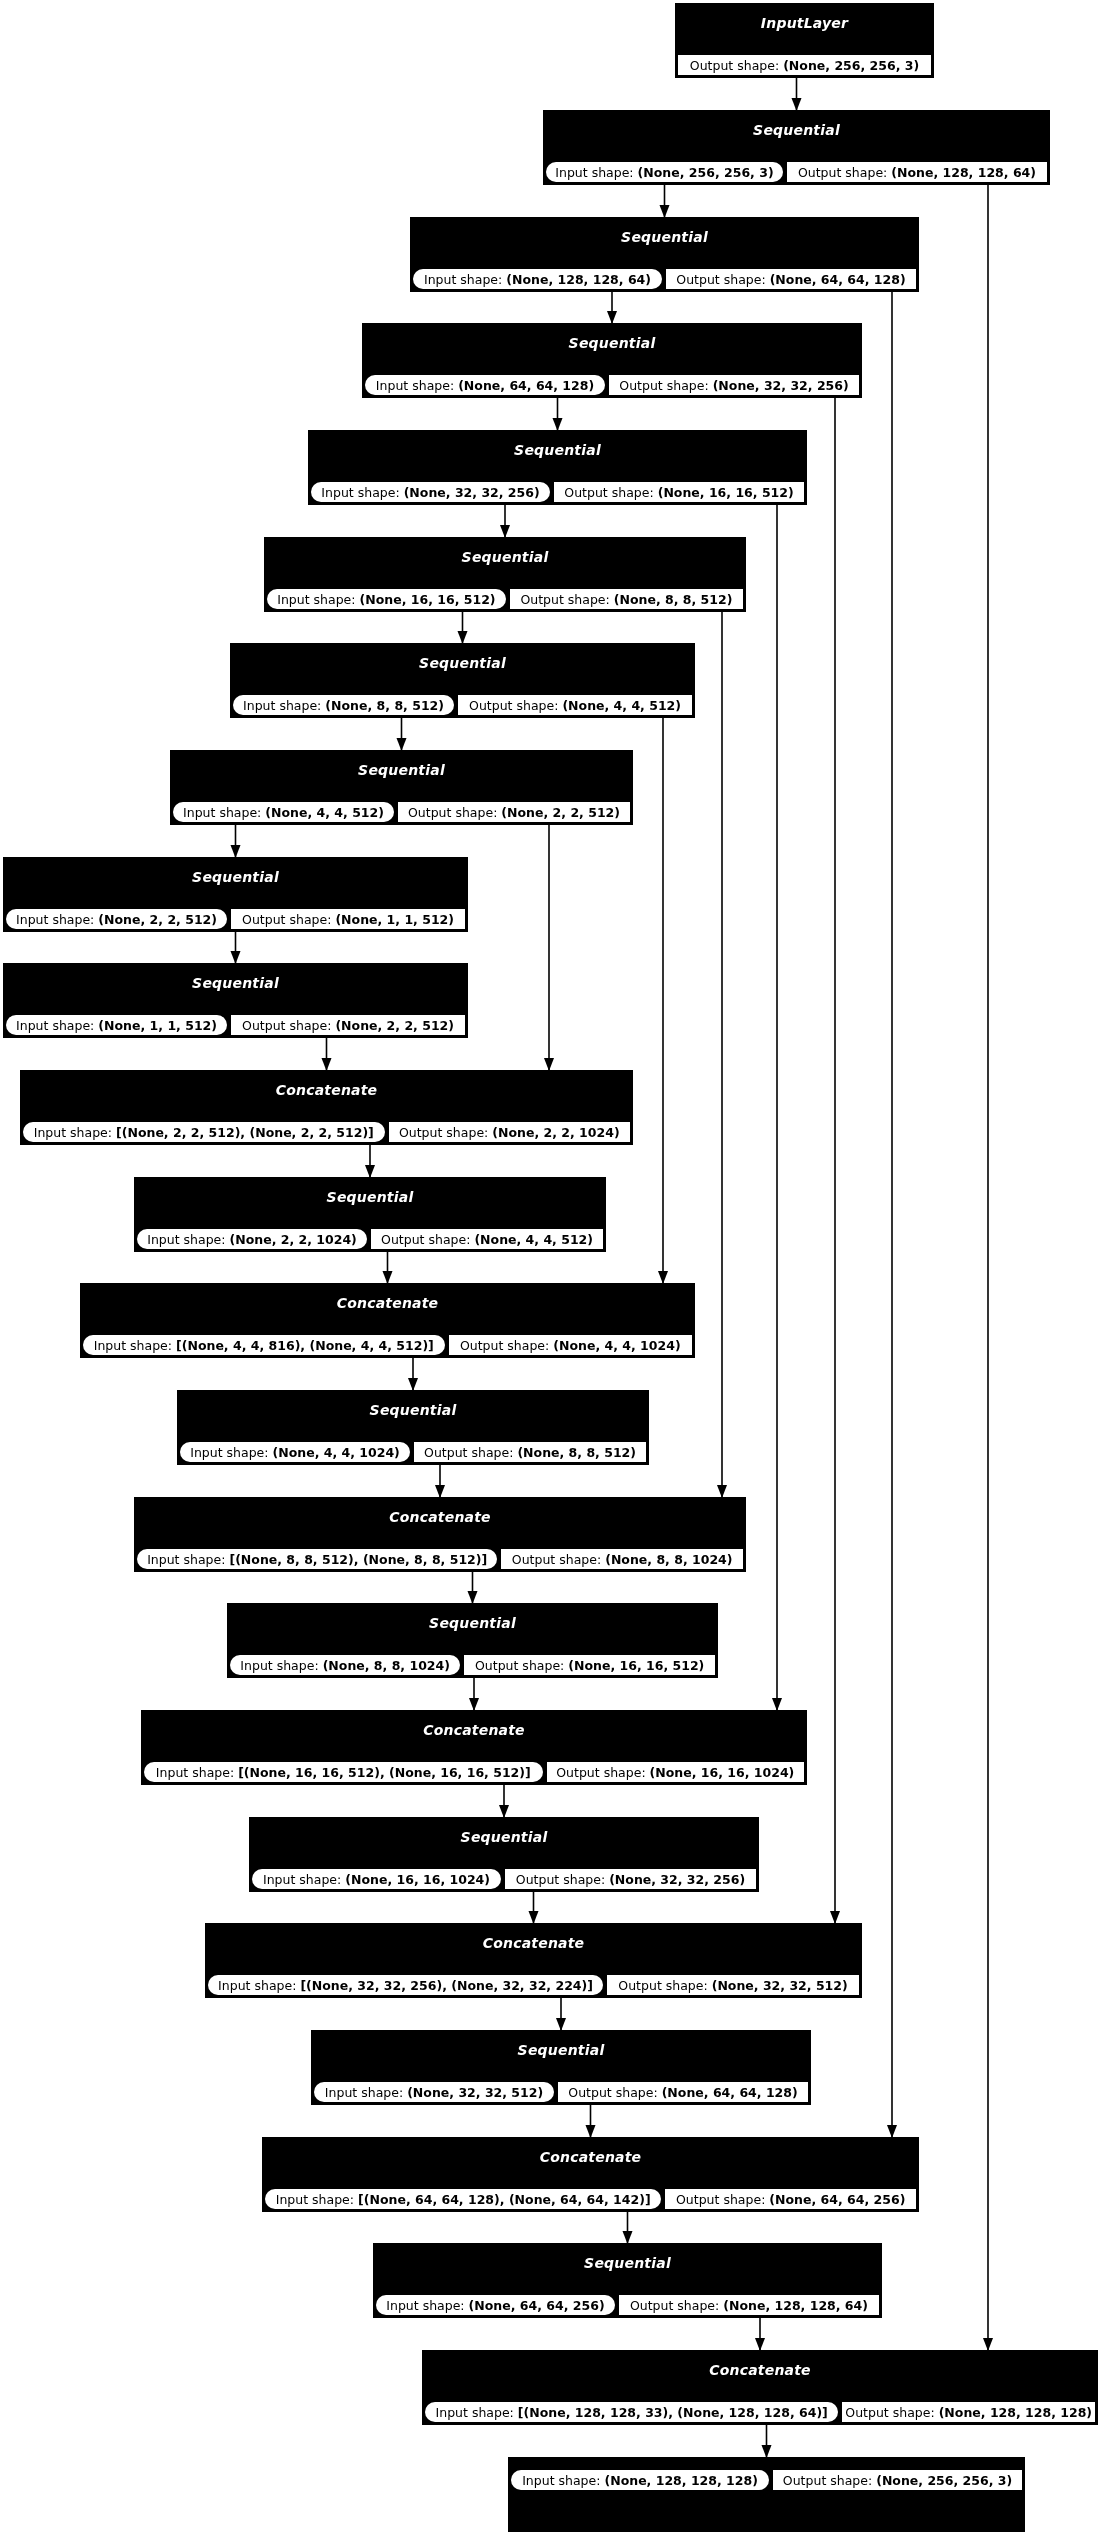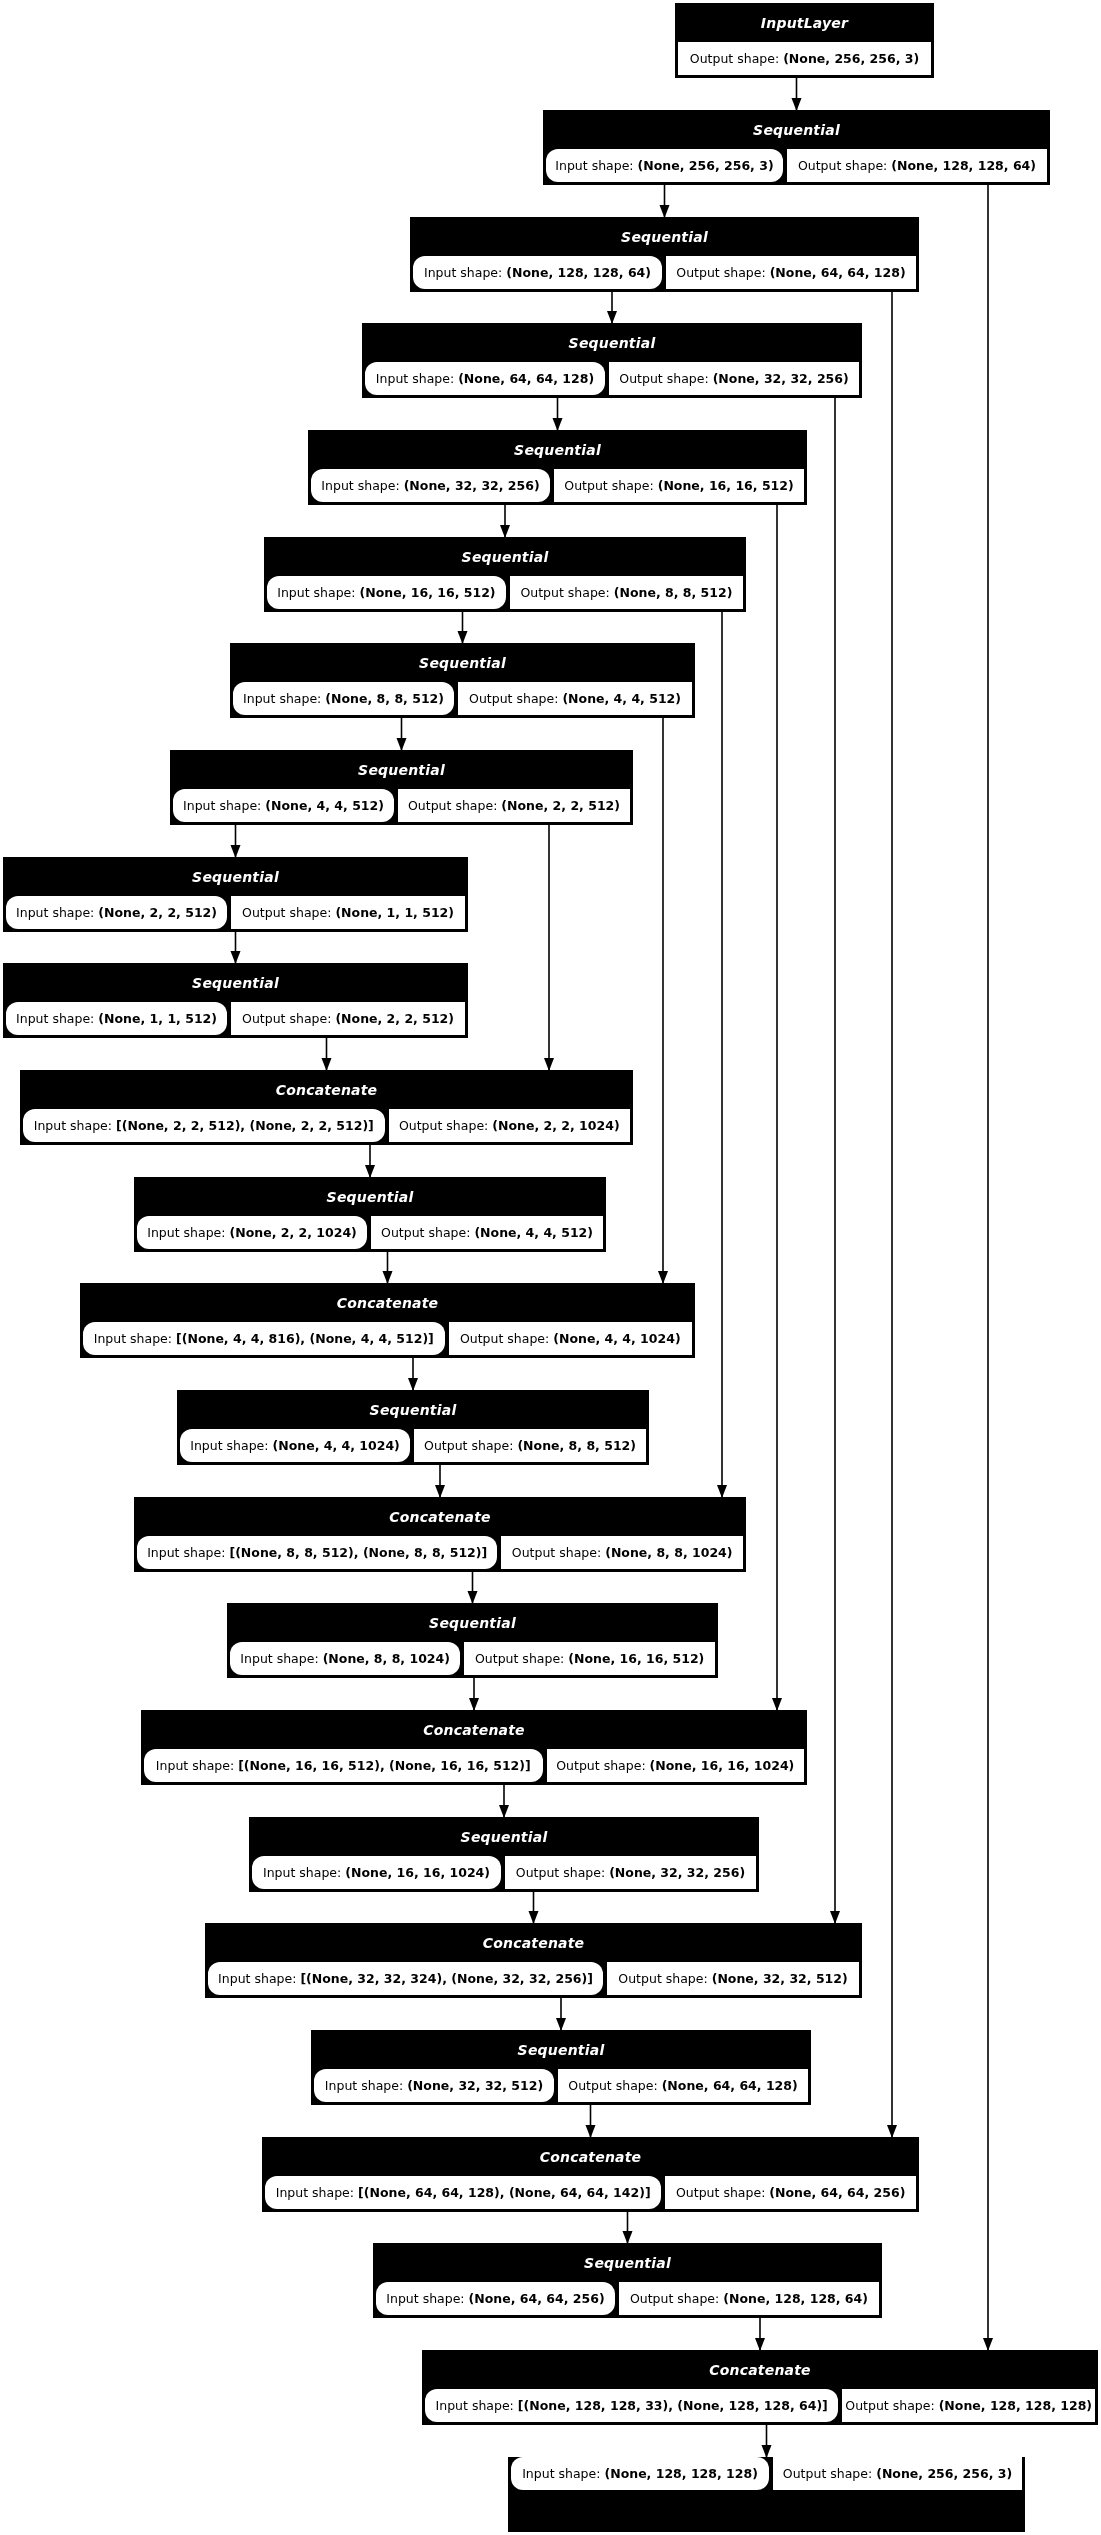--- a/index.html
+++ b/index.html
@@ -23,21 +23,22 @@
     display:flex;align-items:center;justify-content:center;
     color:#ffffff;
     font-size:14px;
     font-weight:bold;
     letter-spacing:0.2px;
     font-style:italic;
   }
   .cells{
     display:flex;
     gap:4px;
-    height:33px;
+    height:20px;
+    margin-top:13px;
   }
   .cell{
     background:#ffffff;
     color:#000000;
     display:flex;align-items:center;justify-content:center;
     font-size:12.5px;
     white-space:nowrap;
     overflow:hidden;
     box-sizing:border-box;
   }
@@ -316,21 +317,21 @@
             <span class="pfx">Output shape:</span>
             <span class="val">(None, 32, 32, 256)</span>
           </div>
         </div>
       </div>
       <div class="node" style="left: 205px; top: 1923px; width: 657px; height: 75px;">
         <div class="node-title">Concatenate</div>
         <div class="cells">
           <div class="cell cell-in" style="flex-basis: calc(61% - 2px);">
             <span class="pfx">Input shape:</span>
-            <span class="val">[(None, 32, 32, 324), (None, 32, 32, 256)]</span>
+            <span class="val">[(None, 32, 32, 256), (None, 32, 32, 224)]</span>
           </div>
           <div class="cell cell-out">
             <span class="pfx">Output shape:</span>
             <span class="val">(None, 32, 32, 512)</span>
           </div>
         </div>
       </div>
       <div class="node" style="left: 311px; top: 2030px; width: 500px; height: 75px;">
         <div class="node-title">Sequential</div>
         <div class="cells">

